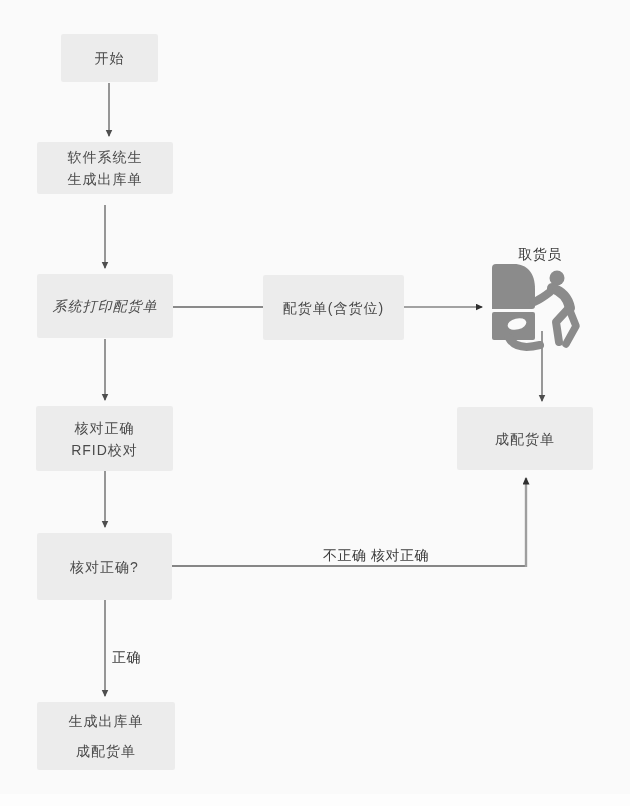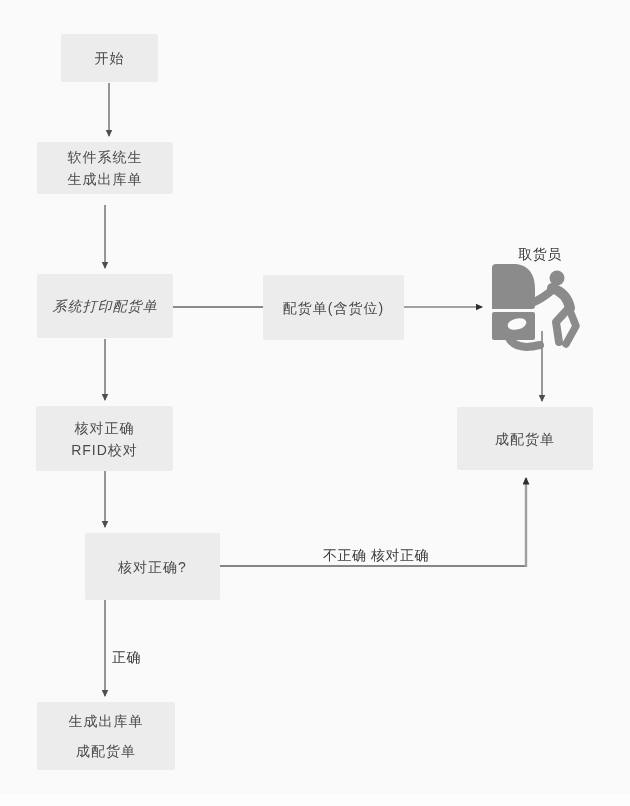--- a/index.html
+++ b/index.html
@@ -41,21 +41,21 @@
   svg.overlay{
     position:absolute;
     left:0;top:0;
     pointer-events:none;
   }
   #box-start   {left:61px;  top:34px;  width:97px;  height:48px;}
   #box-generate{left:37px;  top:142px; width:136px; height:52px;}
   #box-print   {left:37px;  top:274px; width:136px; height:64px;font-style:italic;}
   #box-order   {left:263px; top:275px; width:141px; height:65px;}
   #box-scan    {left:36px;  top:406px; width:137px; height:65px;}
-  #box-check   {left:37px;  top:533px; width:135px; height:67px;margin-left:48px;}
+  #box-check   {left:37px;  top:533px; width:135px; height:67px;}
   #box-manual  {left:457px; top:407px; width:136px; height:63px;}
   #box-done    {left:37px;  top:702px; width:138px; height:68px;gap:8px;}
   #label-picker   {left:504px; top:246px; width:72px; text-align:center;}
   #label-incorrect{left:323px; top:547px;}
   #label-correct  {left:112px; top:649px;}
   #picker-icon{position:absolute; left:488px; top:262px;}
 </style>
 </head>
 <body>
 

